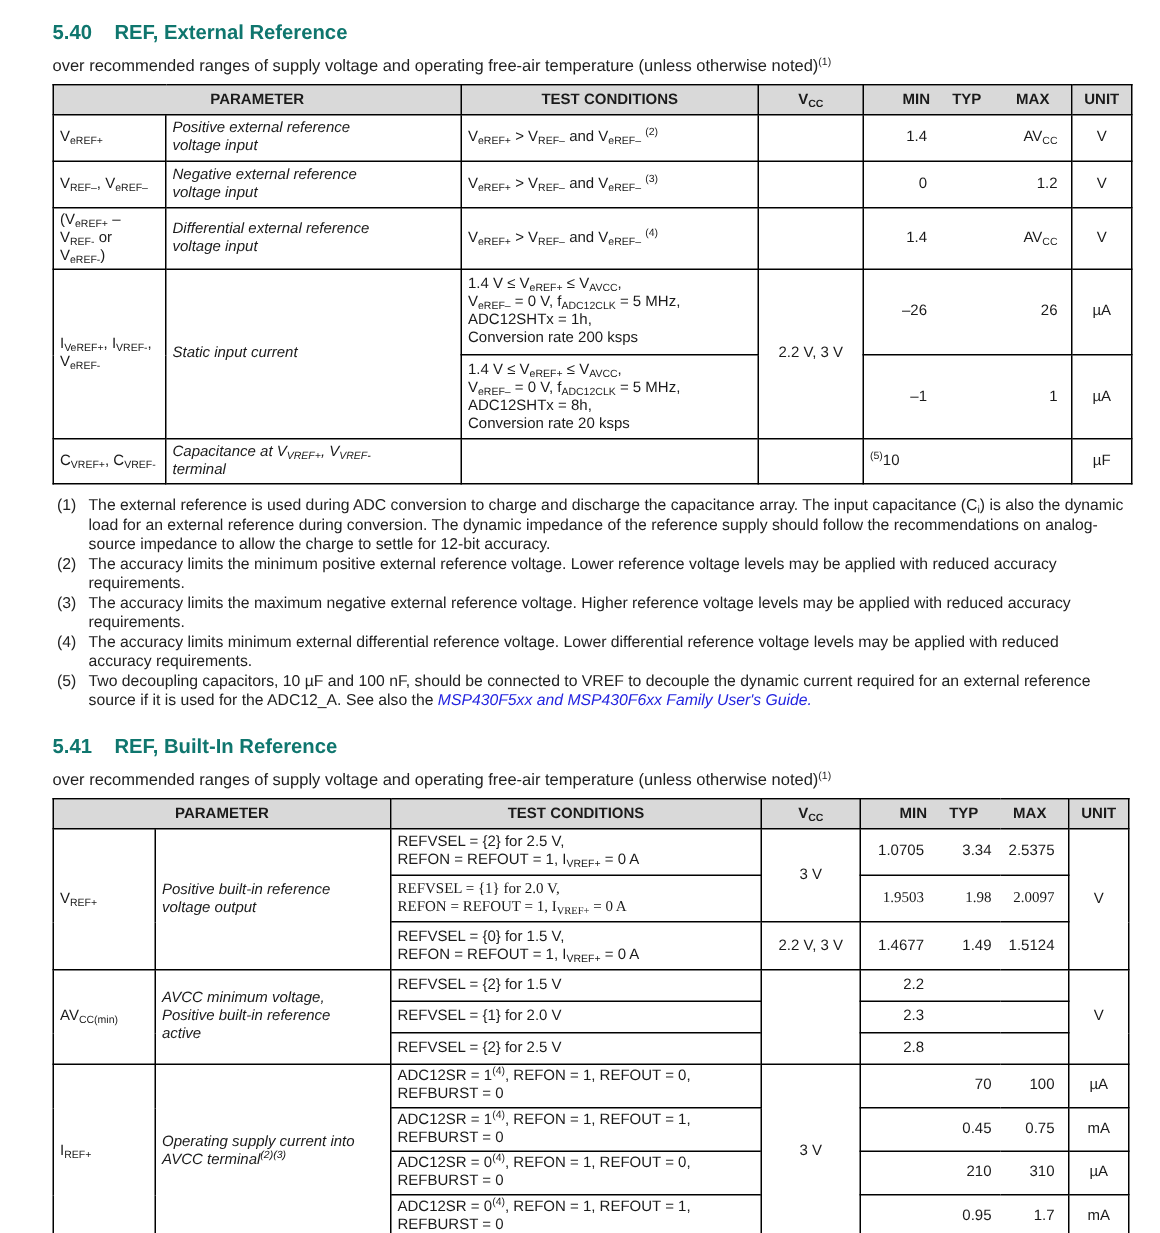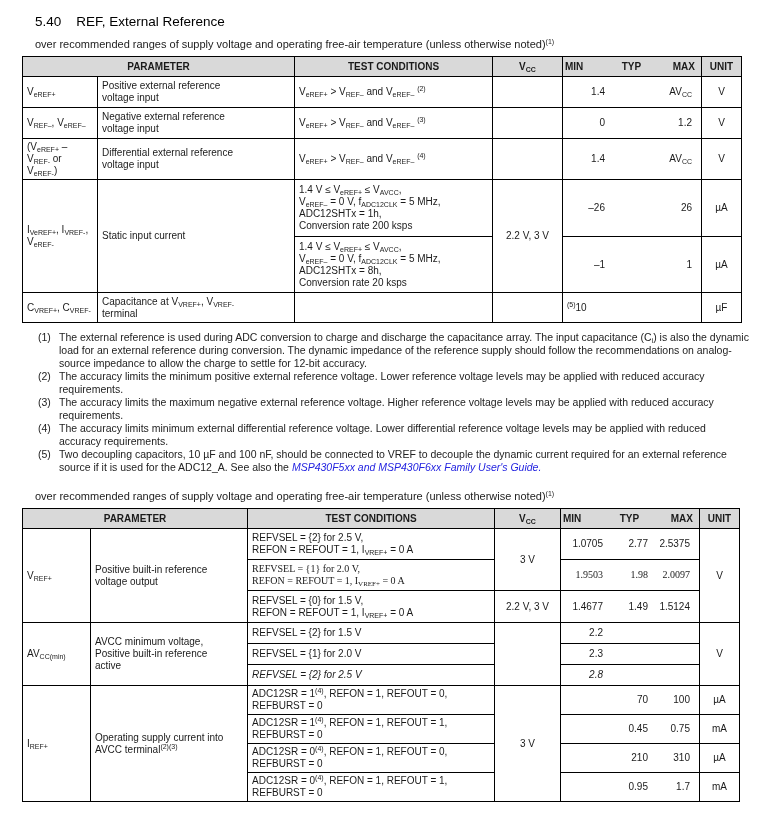--- a/index.html
+++ b/index.html
@@ -3,47 +3,47 @@
 <meta charset="utf-8">
 <style>
   html,body{margin:0;padding:0;}
   body{
     width:773px;height:822px;background:#ffffff;overflow:hidden;
     font-family:"Liberation Sans", sans-serif;color:#1a1a1a;
     -webkit-font-smoothing:antialiased;
   }
   .page{padding-top:8px;}
   h2.sec-title{
-    margin:6px 0 9px 35px;font-size:13.5px;font-weight:normal;color:#000000;
+    margin:6px 0 9px 35px;font-size:13.5px;font-weight:bold;color:#0f766e;
   }
   h2.sec-title .sec-num{margin-right:15px;}
   p.subtitle{
     margin:0 0 6px 35px;font-size:11px;color:#222;
   }
   sup{font-size:7px;vertical-align:4px;line-height:0;}
   sub{font-size:7px;vertical-align:-2px;line-height:0;}
   table.ds{
-    border-collapse:collapse;table-layout:fixed;margin-left:22px;
+    border-collapse:collapse;table-layout:fixed;margin-left:35px;
     font-size:10px;line-height:12px;color:#1a1a1a;
   }
   table.ds th, table.ds td{
     border:1px solid #000;vertical-align:middle;
     padding:2px 4px;overflow:hidden;
   }
   table.ds th{
     background:var(--header-bg,#d9d9d9);font-weight:bold;text-align:center;
     height:17px;padding:1px 2px;
   }
   th.mtm-head{padding:0;}
   .mtm-head-inner{display:flex;align-items:center;justify-content:space-between;}
-  .h-min{display:inline-block;width:42px;text-align:left;}
+  .h-min{display:inline-block;width:42px;text-align:right;}
   .h-typ{display:inline-block;width:45px;}
-  .h-max{display:inline-block;width:43px;text-align:right;padding-right:4px;box-sizing:border-box;}
+  .h-max{display:inline-block;width:43px;padding-right:4px;box-sizing:border-box;}
   td.sym{border-right:none;padding-left:4px;}
-  td.desc{border-left:none;}
+  td.desc{border-left:none;font-style:italic;}
   td.cond{padding-left:5px;}
   td.vcc{text-align:center;}
   td.unit{text-align:center;}
   td.mtm{padding:0;white-space:nowrap;}
   td.mtm-left{text-align:left;padding-left:20px;}
   .c-min{display:inline-block;width:42px;text-align:right;padding-right:4px;box-sizing:border-box;}
   .c-typ{display:inline-block;width:45px;text-align:right;padding-right:4px;box-sizing:border-box;}
   .c-max{display:inline-block;width:43px;text-align:right;padding-right:5px;box-sizing:border-box;}
   .footnotes{margin:8px 0 16px 38px;width:712px;font-size:10.5px;line-height:13px;color:#222;}
   .fn{display:flex;align-items:flex-start;}
@@ -152,20 +152,23 @@
       <div class="fn">
         <span class="fn-num">(4)</span>
         <div class="fn-body">The accuracy limits minimum external differential reference voltage. Lower differential reference voltage levels may be applied with reduced accuracy requirements.</div>
       </div>
       <div class="fn">
         <span class="fn-num">(5)</span>
         <div class="fn-body">Two decoupling capacitors, 10 µF and 100 nF, should be connected to VREF to decouple the dynamic current required for an external reference source if it is used for the ADC12_A. See also the <a class="doc-link">MSP430F5xx and MSP430F6xx Family User's Guide.</a></div>
       </div>
     </div>
 
+  <h2 class="sec-title">
+    <span class="sec-num">5.41</span><span class="sec-text">REF, Built-In Reference</span>
+  </h2>
   <p class="subtitle">over recommended ranges of supply voltage and operating free-air temperature (unless otherwise noted)<sup>(1)</sup></p>
 
   <table class="ds">
       <colgroup>
         <col style="width: 68px;">
         <col style="width: 157px;">
         <col style="width: 247px;">
         <col style="width: 66px;">
         <col style="width: 44px;">
         <col style="width: 45px;">
@@ -186,21 +189,21 @@
           </th>
           <th>UNIT</th>
         </tr>
       </thead>
       <tbody>
         <tr style="height: 31px;">
           <td rowspan="3" class="sym">V<sub>REF+</sub></td>
           <td rowspan="3" class="desc">Positive built-in reference<br>voltage output</td>
           <td class="cond">REFVSEL = {2} for 2.5 V,<br>REFON = REFOUT = 1, I<sub>VREF+</sub> = 0 A</td>
           <td rowspan="2" class="vcc">3 V</td>
-          <td class="mtm" colspan="3"><span class="c-min">1.0705</span><span class="c-typ">2.77</span><span class="c-max">2.5375</span></td>
+          <td class="mtm" colspan="3"><span class="c-min">1.0705</span><span class="c-typ">3.34</span><span class="c-max">2.5375</span></td>
           <td rowspan="3" class="unit">V</td>
         </tr>
         <tr style="height: 31px; font-family: Liberation Serif, serif;">
           <td class="cond">REFVSEL = {1} for 2.0 V,<br>REFON = REFOUT = 1, I<sub>VREF+</sub> = 0 A</td>
           <td class="mtm" colspan="3"><span class="c-min">1.9503</span><span class="c-typ">1.98</span><span class="c-max">2.0097</span></td>
         </tr>
         <tr style="height: 32px;">
           <td class="cond">REFVSEL = {0} for 1.5 V,<br>REFON = REFOUT = 1, I<sub>VREF+</sub> = 0 A</td>
           <td class="vcc">2.2 V, 3 V</td>
           <td class="mtm" colspan="3"><span class="c-min">1.4677</span><span class="c-typ">1.49</span><span class="c-max">1.5124</span></td>
@@ -210,21 +213,21 @@
           <td rowspan="3" class="desc">AVCC minimum voltage,<br>Positive built-in reference<br>active</td>
           <td class="cond">REFVSEL = {2} for 1.5 V</td>
           <td rowspan="3" class="vcc"></td>
           <td class="mtm" colspan="3"><span class="c-min">2.2</span><span class="c-typ"></span><span class="c-max"></span></td>
           <td rowspan="3" class="unit">V</td>
         </tr>
         <tr style="height: 21px;">
           <td class="cond">REFVSEL = {1} for 2.0 V</td>
           <td class="mtm" colspan="3"><span class="c-min">2.3</span><span class="c-typ"></span><span class="c-max"></span></td>
         </tr>
-        <tr style="height: 21px; font-style: italic;">
+        <tr style="height: 21px;">
           <td class="cond">REFVSEL = {2} for 2.5 V</td>
           <td class="mtm" colspan="3"><span class="c-min">2.8</span><span class="c-typ"></span><span class="c-max"></span></td>
         </tr>
         <tr style="height: 26px;">
           <td rowspan="4" class="sym">I<sub>REF+</sub></td>
           <td rowspan="4" class="desc">Operating supply current into<br>AVCC terminal<sup>(2)(3)</sup></td>
           <td class="cond">ADC12SR = 1<sup>(4)</sup>, REFON = 1, REFOUT = 0,<br>REFBURST = 0</td>
           <td rowspan="4" class="vcc">3 V</td>
           <td class="mtm" colspan="3"><span class="c-min"></span><span class="c-typ">70</span><span class="c-max">100</span></td>
           <td class="unit">µA</td>

